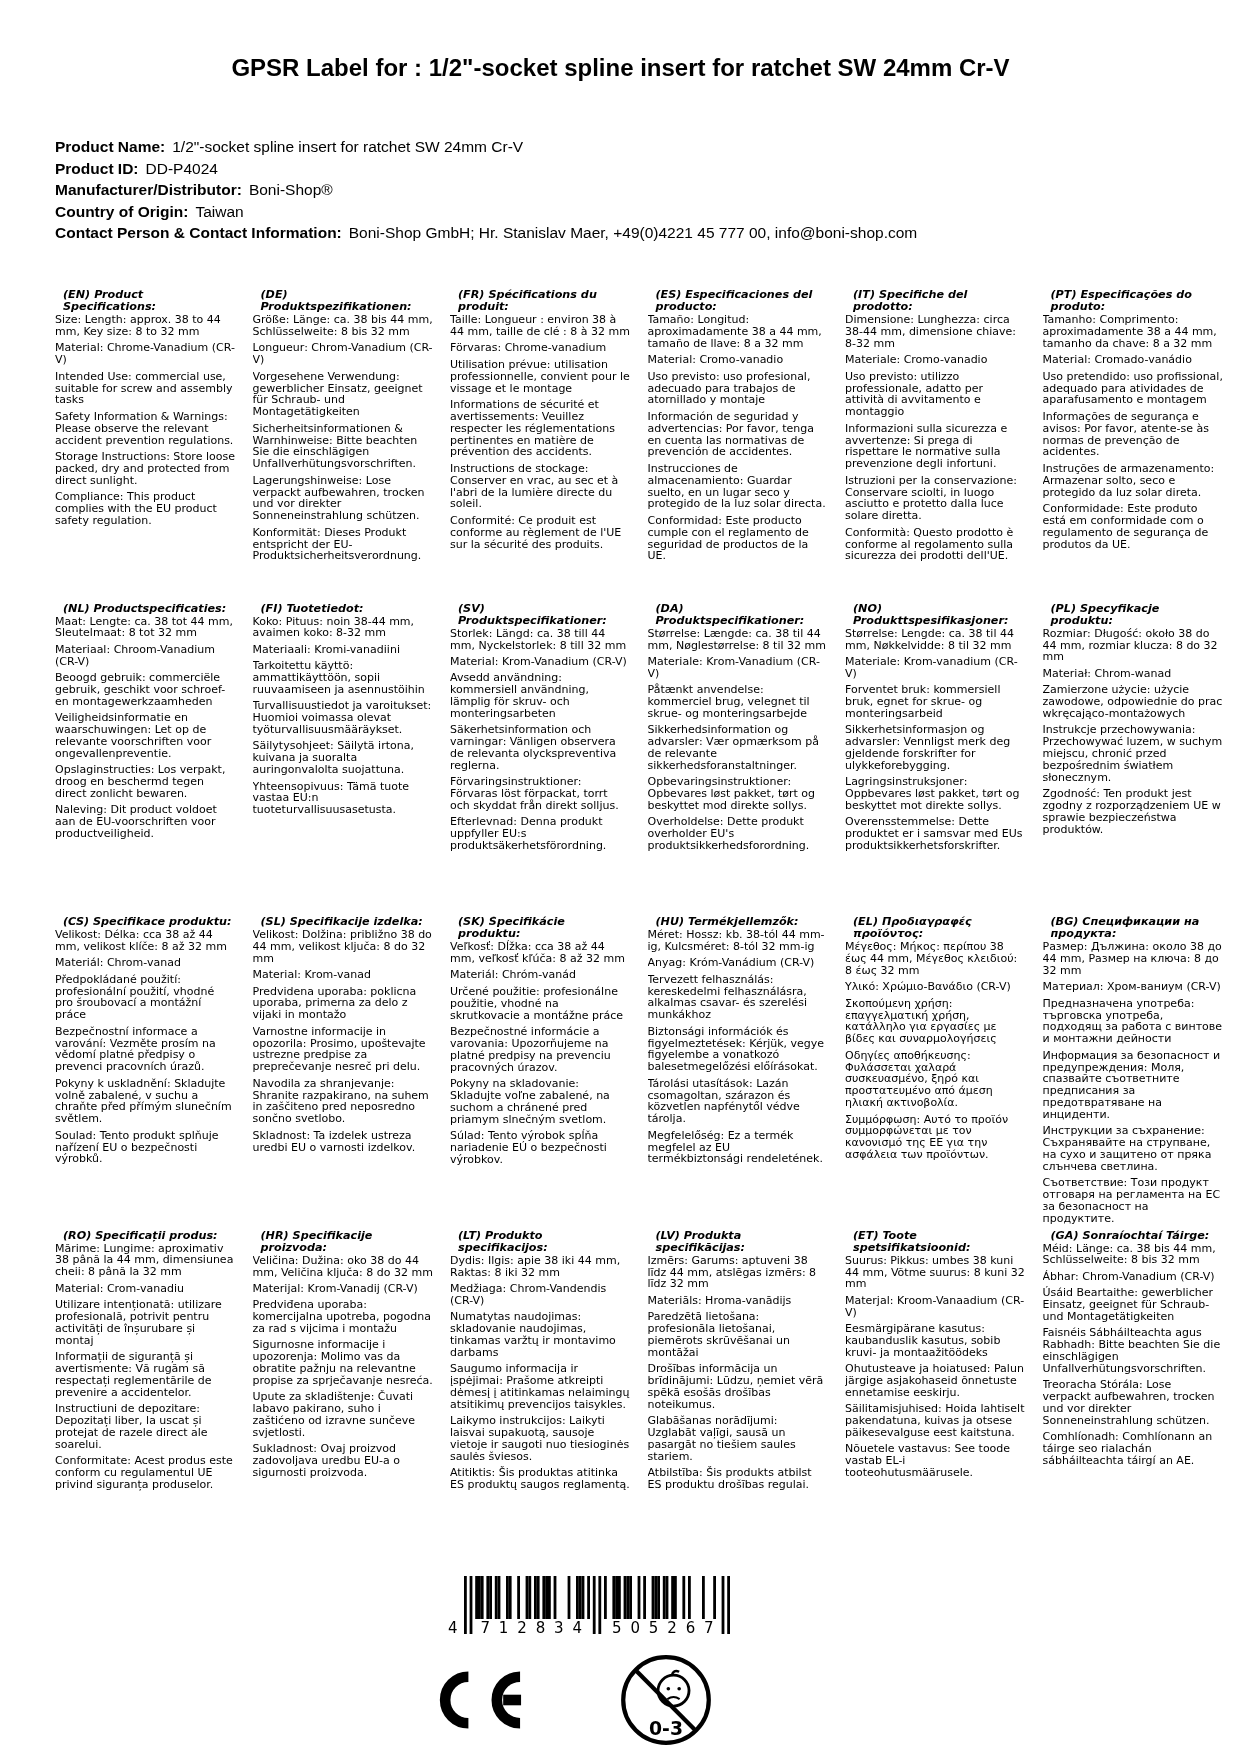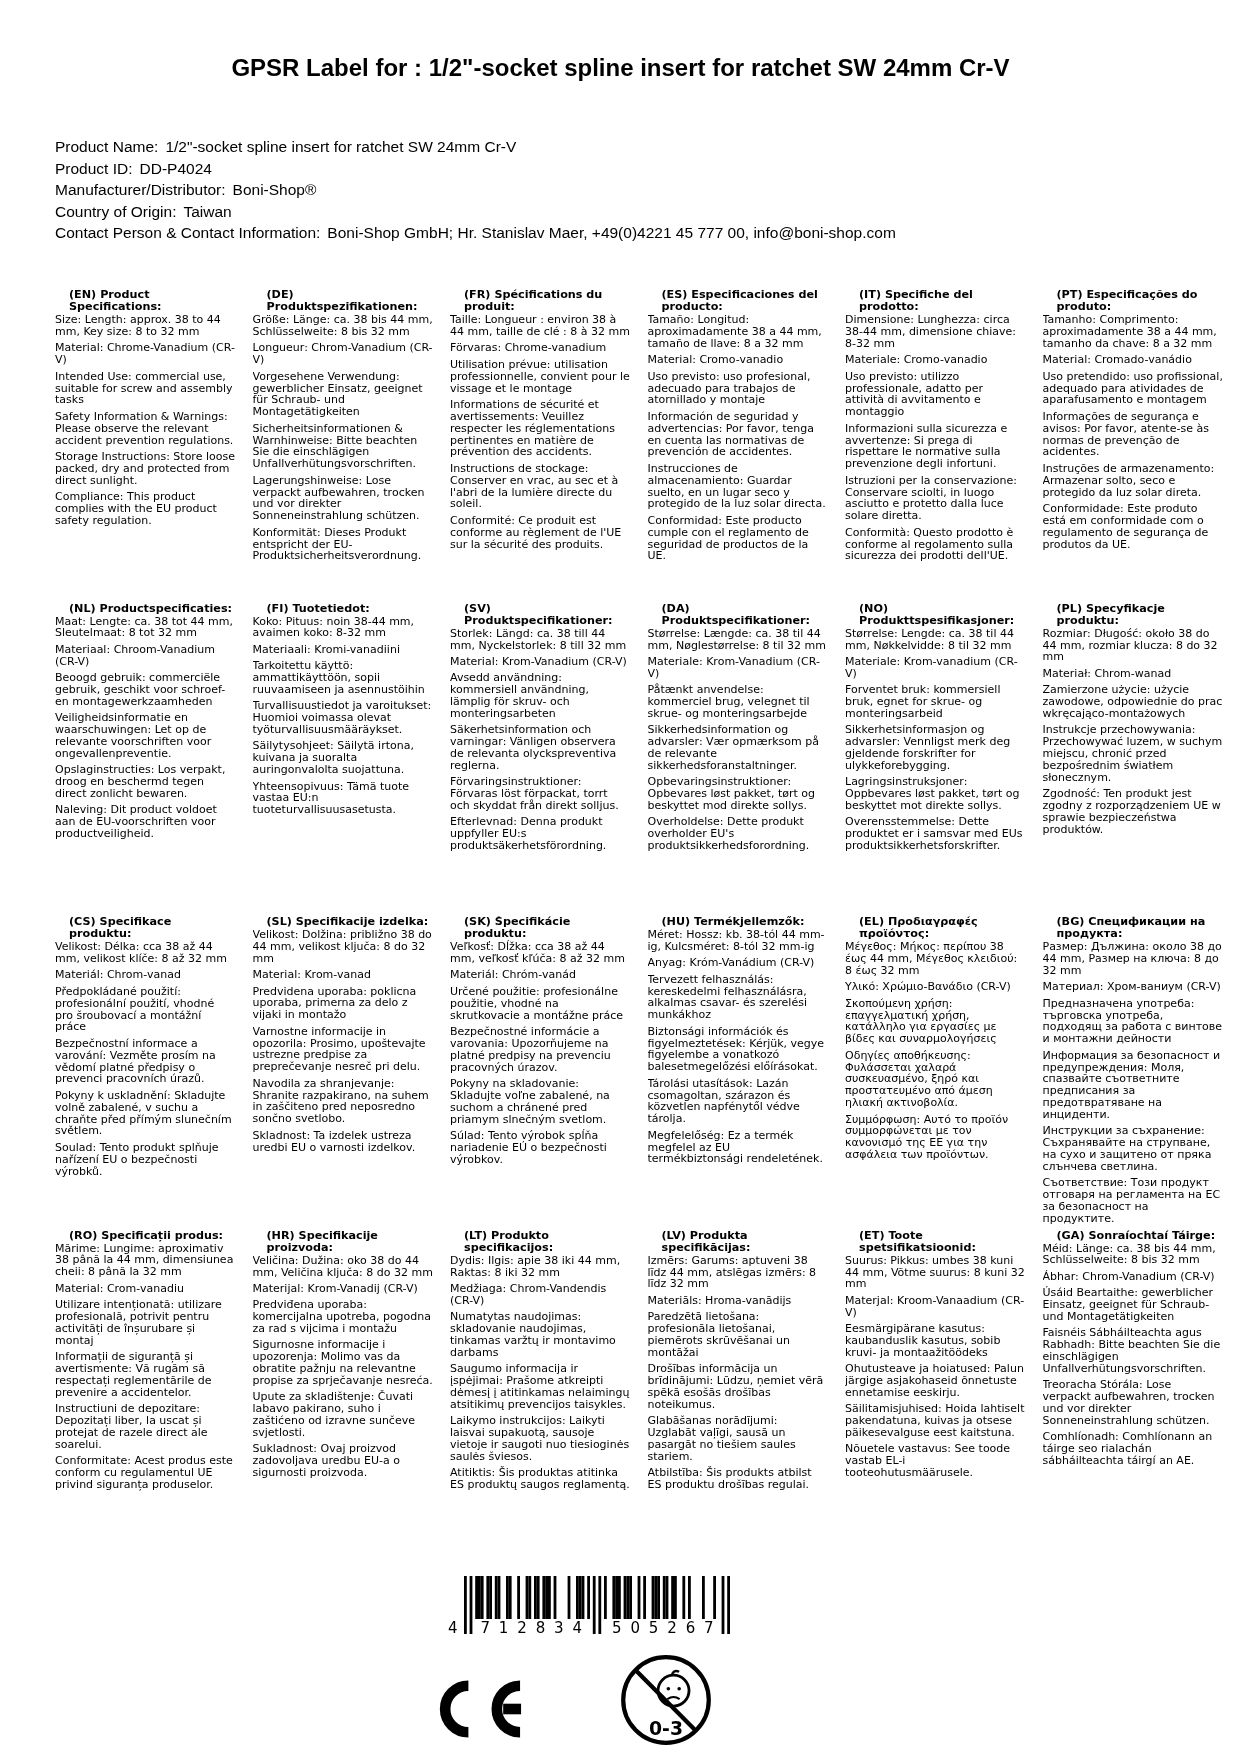--- a/index.html
+++ b/index.html
@@ -8,37 +8,37 @@
     font-family:"DejaVu Sans", sans-serif; color:#000; overflow:hidden;
   }
   .title {
     font-family:"Liberation Sans", sans-serif; font-weight:bold;
     font-size:24px; text-align:center; margin:0; padding-top:54px;
   }
   .info {
     position:absolute; left:55px; top:136px;
     font-family:"Liberation Sans", sans-serif; font-size:15.5px; line-height:21.5px;
   }
-  .info-label { font-weight:normal; margin-right:7px; }
+  .info-label { font-weight:bold; margin-right:7px; }
   .spec-grid {
     position:absolute; left:55px; top:289px;
     display:grid; grid-template-columns:repeat(6,197.5px); grid-auto-rows:313.5px;
   }
   .spec-block {
     padding-right:17px; font-size:11px; line-height:1.08;
     overflow:hidden; overflow-wrap:break-word; word-break:break-word;
   }
-  .spec-heading { font-weight:bold; font-size:11.2px; margin:0 0 1px 14px; }
+  .spec-heading { font-weight:bold; font-size:11.2px; margin:0 0 1px 8px;font-style:italic; }
   .spec-block p { margin:0 0 4.5px 0; }
   .footer {
     position:absolute; top:1576px; left:0; width:1241px;
     display:flex; flex-direction:column; align-items:center;
   }
   .barcode-wrap { margin-right:58px; }
-  .marks-row { display:flex; align-items:flex-end; gap:88px; margin-top:13px; margin-right:104px; }
+  .marks-row { display:flex; align-items:center; gap:88px; margin-top:13px; margin-right:104px; }
   .bc-text { font-family:"DejaVu Sans", sans-serif; }
 </style>
 </head>
 <body>
 
 <div class="page">
 
   <h1 class="title">GPSR Label for : 1/2"-socket spline insert for ratchet SW 24mm Cr-V</h1>
 
   <div class="info">

